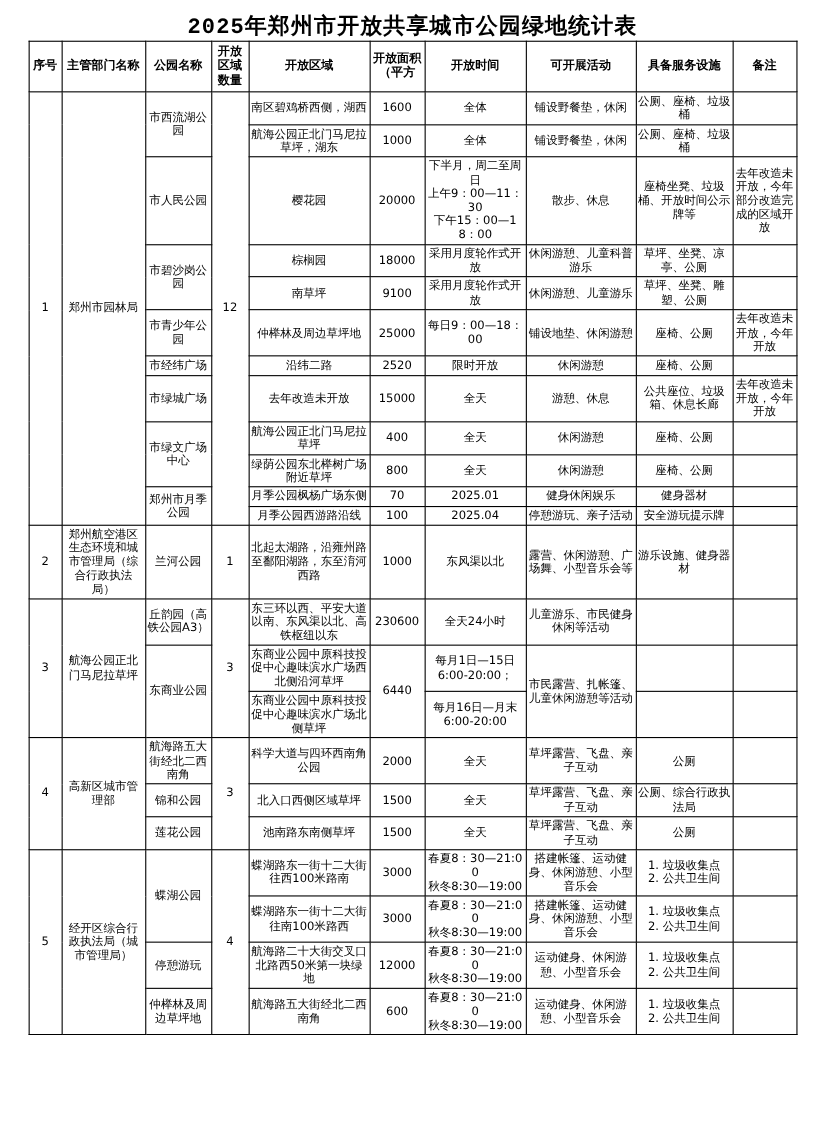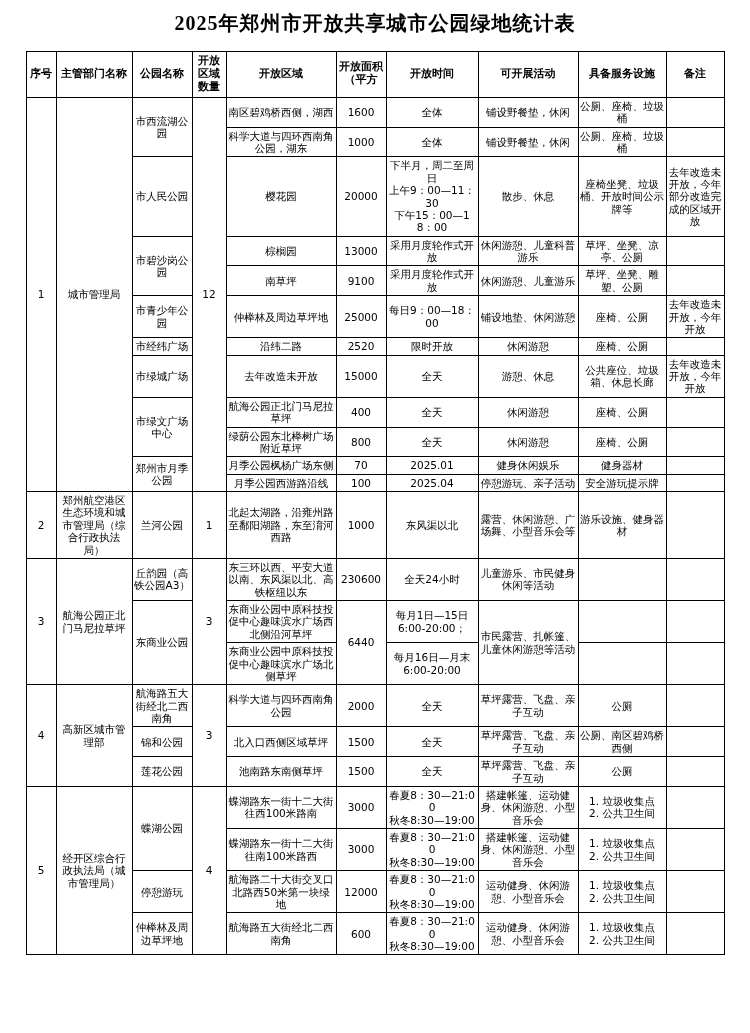--- a/index.html
+++ b/index.html
@@ -12,25 +12,25 @@
     font-family: "DejaVu Sans", "Liberation Sans", sans-serif;
     color: #000000;
   }
   .page {
     width: 750px;
     box-sizing: border-box;
     padding: 6px 4px 0 4px;
   }
   .doc-title {
     text-align: center;
-    font-family: Liberation Serif, serif;
+    font-family: Liberation Mono, monospace;
     font-weight: bold;
     font-size: 20px;
     letter-spacing: 1px;
-    margin: 4px 0 14px 0;
+    margin: 4px 0 0 0;
     color: #000;
   }
   table.grid {
     border-collapse: collapse;
     width: 640px;
     margin: 0 auto;
     table-layout: fixed;
   }
   table.grid th, table.grid td {
     border: 1px solid #000000;
@@ -86,51 +86,51 @@
         <th>开放面积（平方</th>
         <th>开放时间</th>
         <th>可开展活动</th>
         <th>具备服务设施</th>
         <th>备注</th>
       </tr>
     </thead>
     <tbody id="tbody">
         <tr>
           <td rowspan="12">1</td>
-          <td rowspan="12">城市管理局</td>
+          <td rowspan="12">郑州市园林局</td>
           <td rowspan="2">市西流湖公园</td>
           <td rowspan="12">12</td>
           <td>南区碧鸡桥西侧，湖西</td>
           <td>1600</td>
           <td>全体</td>
           <td>铺设野餐垫，休闲</td>
           <td>公厕、座椅、垃圾桶</td>
           <td></td>
         </tr>
         <tr>
-          <td>科学大道与四环西南角公园，湖东</td>
+          <td>航海公园正北门马尼拉草坪，湖东</td>
           <td>1000</td>
           <td>全体</td>
           <td>铺设野餐垫，休闲</td>
           <td>公厕、座椅、垃圾桶</td>
           <td></td>
         </tr>
         <tr>
           <td>市人民公园</td>
           <td>樱花园</td>
           <td>20000</td>
           <td>下半月，周二至周日<br>上午9：00—11：30<br>下午15：00—18：00</td>
           <td>散步、休息</td>
           <td>座椅坐凳、垃圾桶、开放时间公示牌等</td>
           <td>去年改造未开放，今年部分改造完成的区域开放</td>
         </tr>
         <tr>
           <td rowspan="2">市碧沙岗公园</td>
           <td>棕榈园</td>
-          <td>13000</td>
+          <td>18000</td>
           <td>采用月度轮作式开放</td>
           <td>休闲游憩、儿童科普游乐</td>
           <td>草坪、坐凳、凉亭、公厕</td>
           <td></td>
         </tr>
         <tr>
           <td>南草坪</td>
           <td>9100</td>
           <td>采用月度轮作式开放</td>
           <td>休闲游憩、儿童游乐</td>
@@ -248,21 +248,21 @@
           <td>草坪露营、飞盘、亲子互动</td>
           <td>公厕</td>
           <td></td>
         </tr>
         <tr>
           <td>锦和公园</td>
           <td>北入口西侧区域草坪</td>
           <td>1500</td>
           <td>全天</td>
           <td>草坪露营、飞盘、亲子互动</td>
-          <td>公厕、南区碧鸡桥西侧</td>
+          <td>公厕、综合行政执法局</td>
           <td></td>
         </tr>
         <tr>
           <td>莲花公园</td>
           <td>池南路东南侧草坪</td>
           <td>1500</td>
           <td>全天</td>
           <td>草坪露营、飞盘、亲子互动</td>
           <td>公厕</td>
           <td></td>

